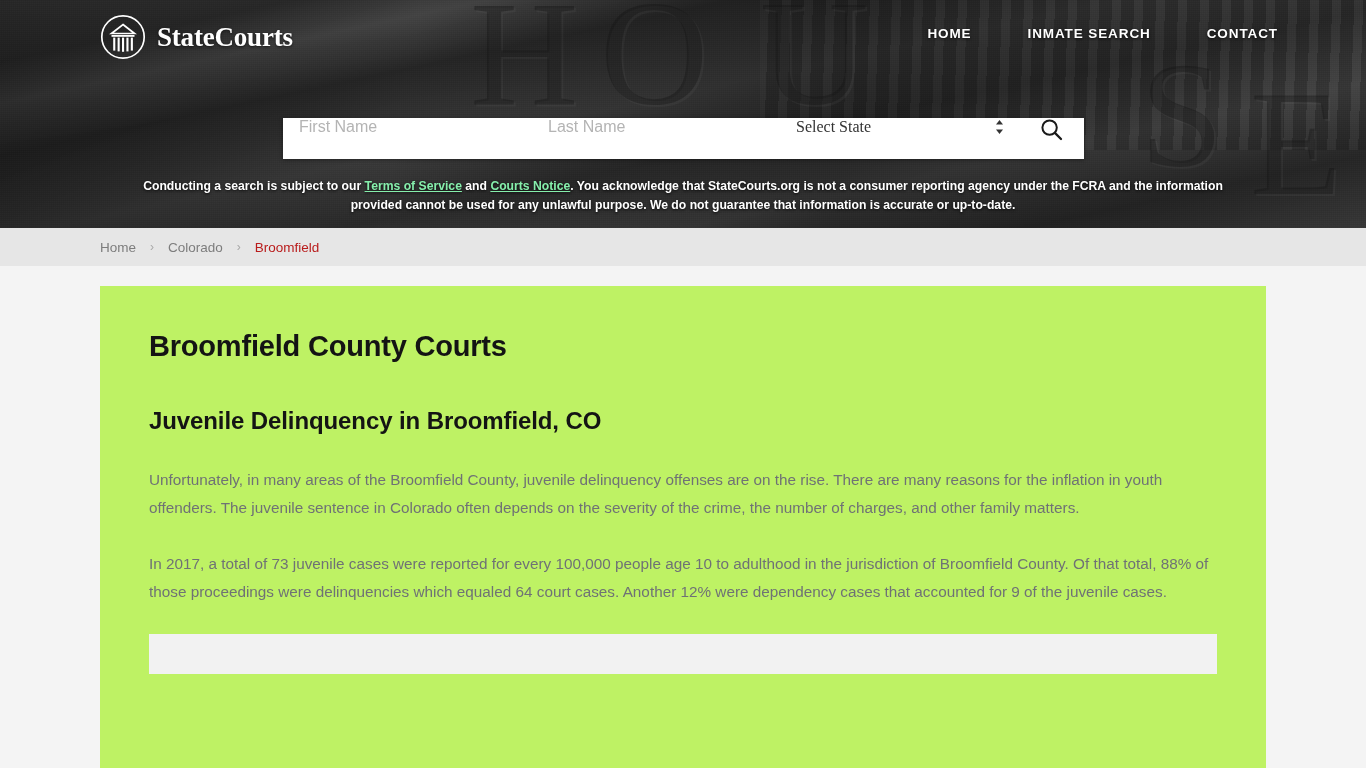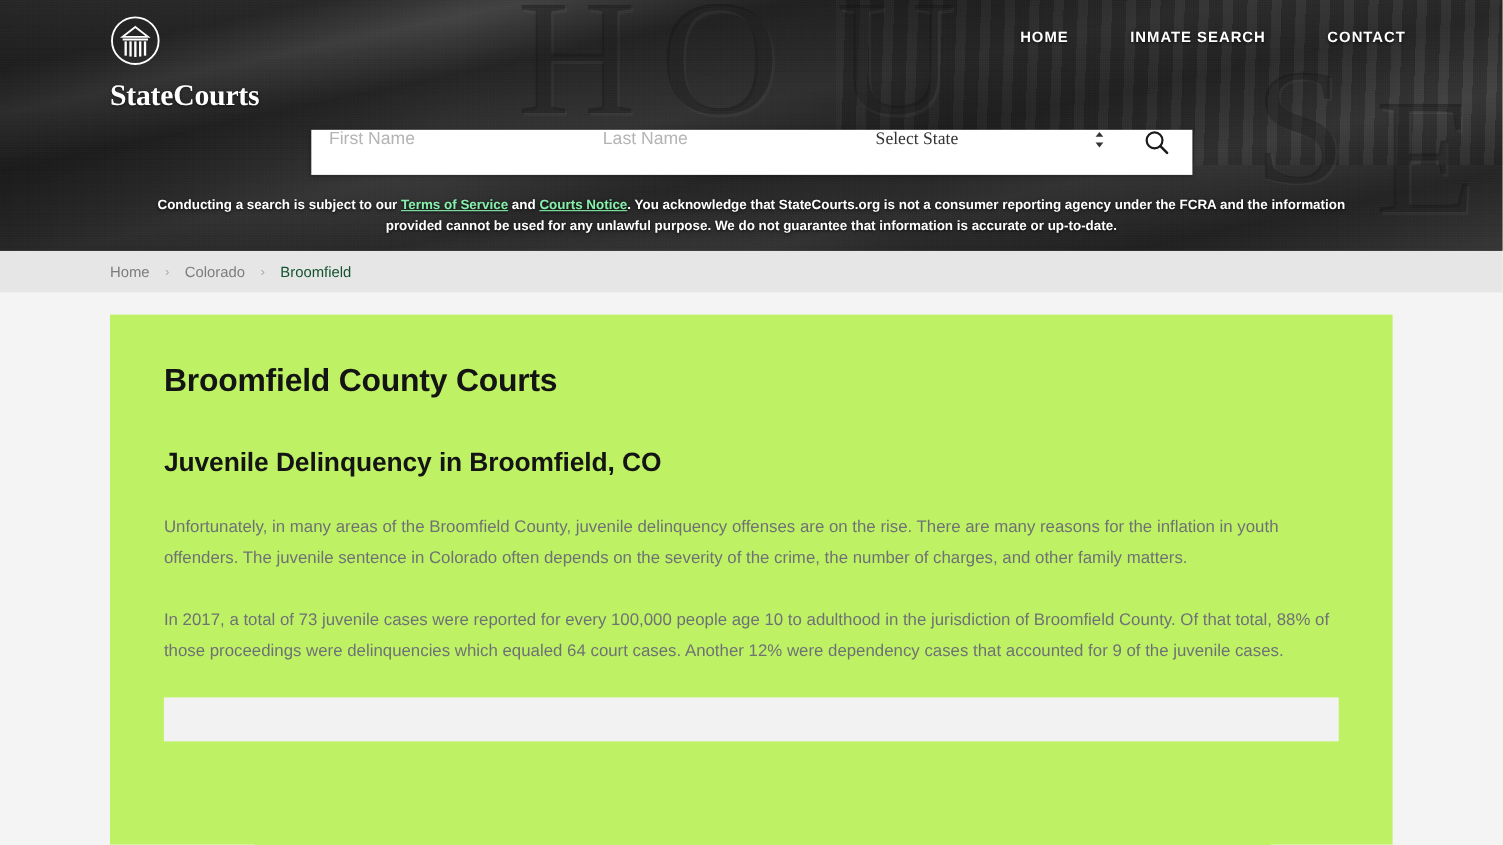--- a/index.html
+++ b/index.html
@@ -57,21 +57,21 @@
     background-image:
       repeating-linear-gradient(0deg, rgba(255,255,255,0.018) 0 1px, rgba(0,0,0,0.018) 1px 2px),
       repeating-linear-gradient(90deg, rgba(255,255,255,0.014) 0 1px, rgba(0,0,0,0.014) 1px 2px);
   }
   .hero-scrim { position: absolute; inset: 0; background: rgba(25,25,25,0.42); }
   .hero-inner { position: relative; z-index: 5; width: 1366px; height: 228px; }
 
   
   .logo-wrap {
     position: absolute; left: 100px; top: 14px;
-    display: flex; align-items: flex-start; gap: 11px; flex-direction: column;
+    display: flex; align-items: center; gap: 11px;
   }
   .logo-mark { width: 46px; height: 46px; display: block; }
   .logo-text {
     font-family: "Liberation Serif", serif;
     font-size: 27px; font-weight: 700; color: #ffffff;
     letter-spacing: -0.2px;
     text-shadow: 0 1px 3px rgba(0,0,0,0.6);
   }
 
   
@@ -139,21 +139,21 @@
     background: #e6e6e6;
     display: flex; align-items: center;
   }
   .crumbs {
     margin-left: 100px;
     display: flex; align-items: center; gap: 14px;
     font-size: 13.5px;
   }
   .crumbs a { color: #7d7d7d; text-decoration: none; }
   .crumbs .sep { color: #a9a9a9; font-size: 12px; }
-  .crumbs .cur { color: #14532d; }
+  .crumbs .cur { color: #b91c1c; }
 
   
   .page { width: 1366px; height: 502px; background: #f4f4f4; padding-top: 20px; }
   .card {
     width: 1166px; margin: 0 auto;
     background: #bef264;
     padding: 44px 49px 0 49px;
     min-height: 482px;
   }
   h1.page-title {

